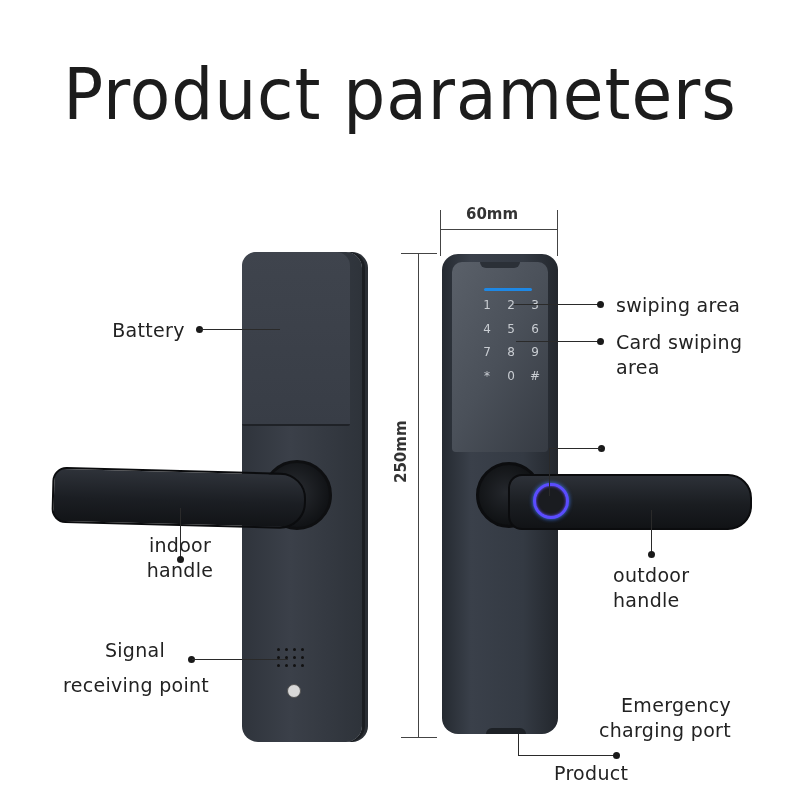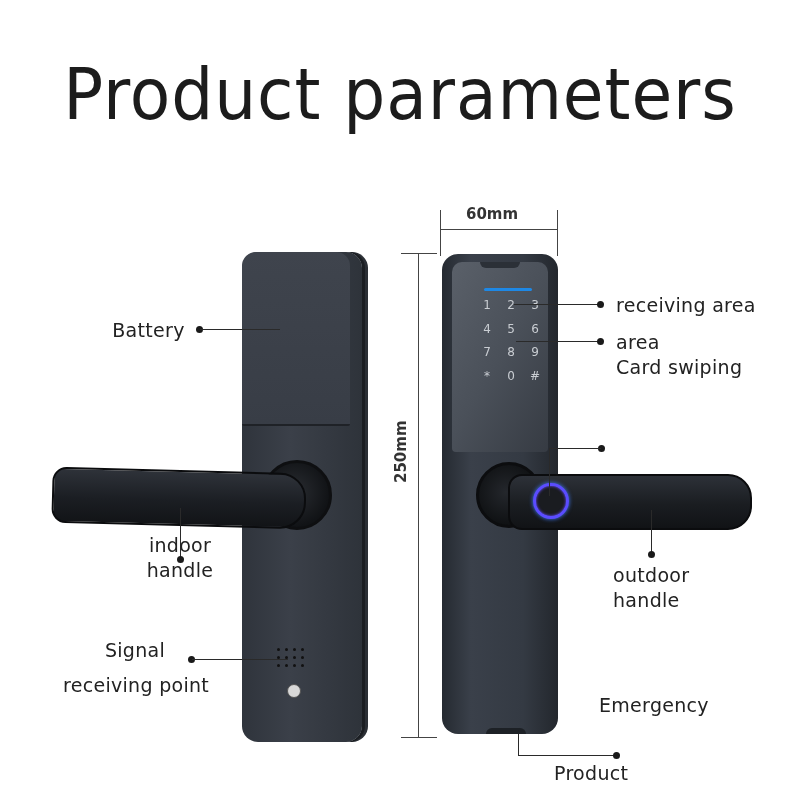--- a/index.html
+++ b/index.html
@@ -105,42 +105,43 @@
   <div>handle</div>
 </div>
 
 <div class="label center" style="left:95px;top:638px;width:80px;text-align:center;">Signal</div>
 <div class="label" style="left:63px;top:673px;">receiving point</div>
 <div class="dot" style="left:188px;top:656px;"></div>
 <div class="line" style="left:192px;top:659px;width:96px;height:1px;"></div>
 
 <div class="line" style="left:514px;top:304px;width:84px;height:1px;"></div>
 <div class="dot" style="left:597px;top:301px;"></div>
-<div class="label" style="left:616px;top:293px;">receiving area</div>
+<div class="label" style="left:616px;top:293px;">swiping area</div>
 
 <div class="line" style="left:516px;top:341px;width:82px;height:1px;"></div>
 <div class="dot" style="left:597px;top:338px;"></div>
 <div class="label" style="left:616px;top:330px;">
+  <div>Card swiping</div>
   <div>area</div>
-  <div>Card swiping</div>
 </div>
 
 <div class="label center" style="left:606px;top:417px;width:125px;">
 </div>
 <div class="dot" style="left:598px;top:445px;"></div>
 <div class="line" style="left:549px;top:448px;width:52px;height:1px;"></div>
 <div class="line" style="left:549px;top:448px;width:1px;height:48px;"></div>
 
 <div class="line" style="left:651px;top:510px;width:1px;height:44px;"></div>
 <div class="dot" style="left:648px;top:551px;"></div>
 <div class="label" style="left:613px;top:563px;">
   <div>outdoor</div>
   <div>handle</div>
 </div>
 
 <div class="label" style="left:599px;top:693px;text-align:right;">
   <div>Emergency</div>
+  <div>charging port</div>
 </div>
 
 <div class="line" style="left:518px;top:734px;width:1px;height:22px;"></div>
 <div class="line" style="left:518px;top:755px;width:98px;height:1px;"></div>
 <div class="dot" style="left:613px;top:752px;"></div>
 <div class="label" style="left:554px;top:761px;">Product</div>
 
 </body></html>

